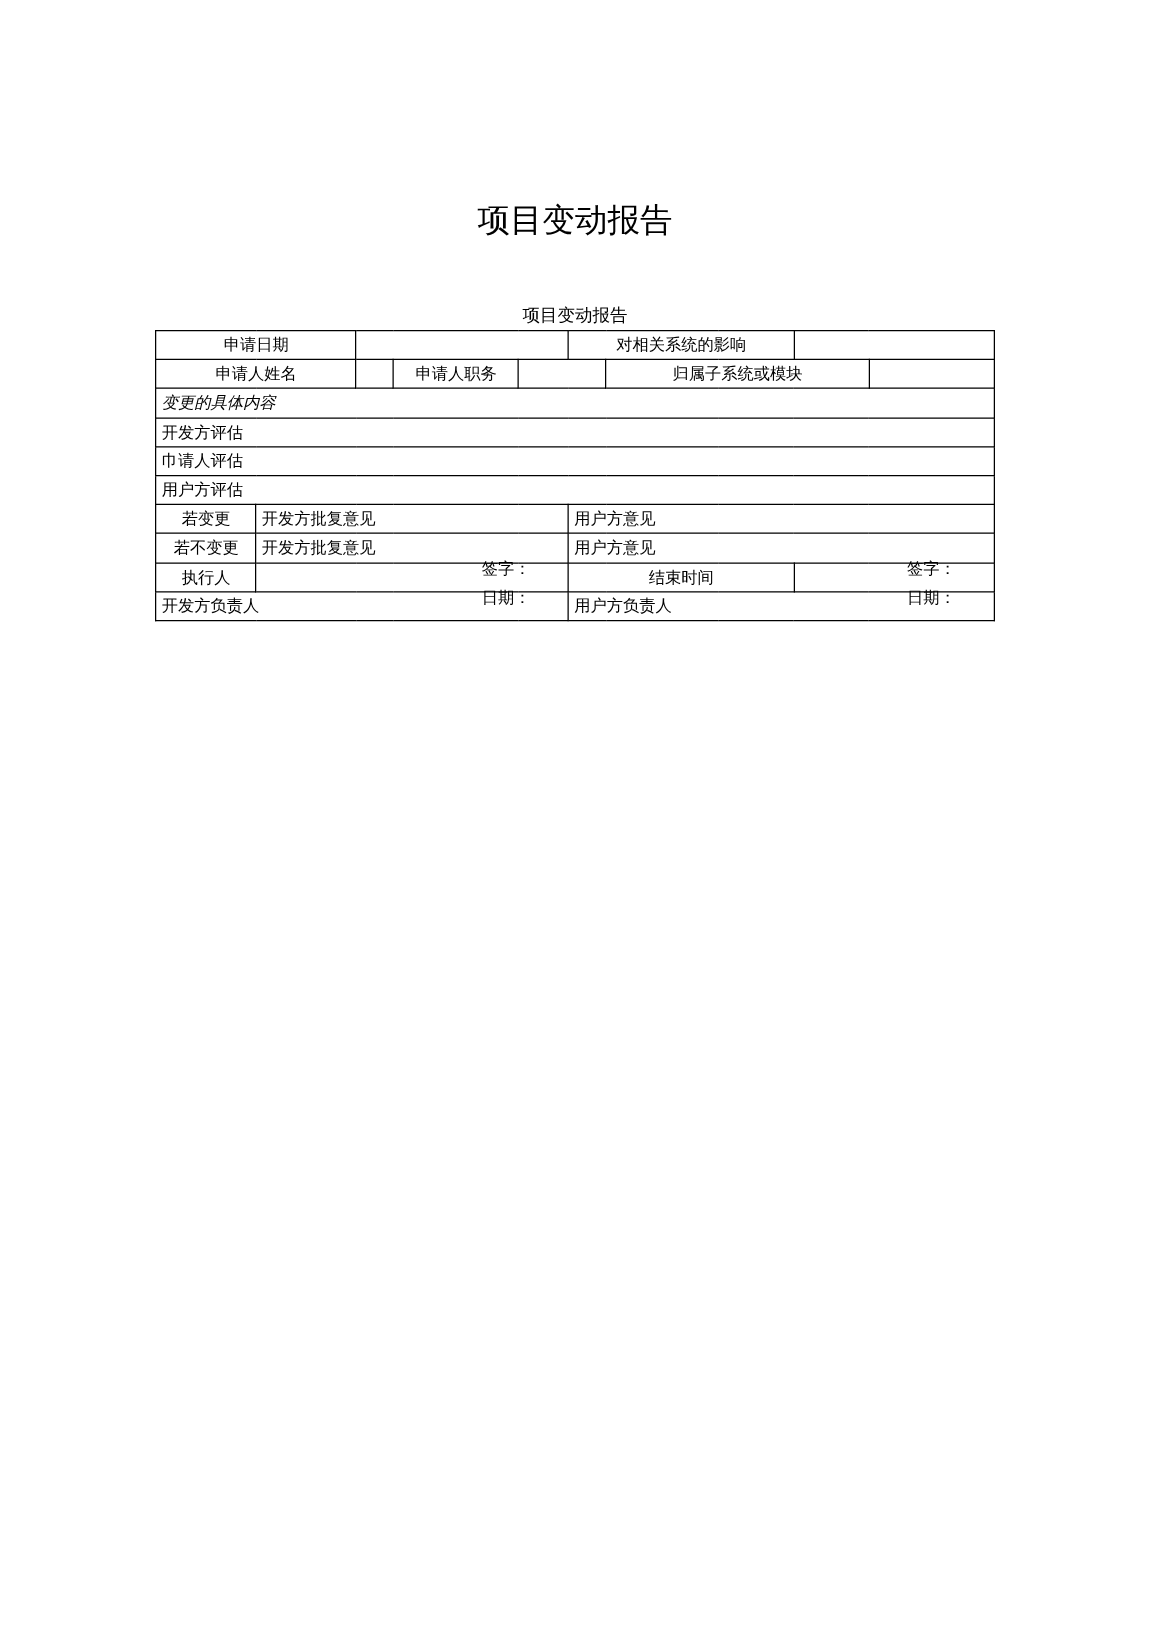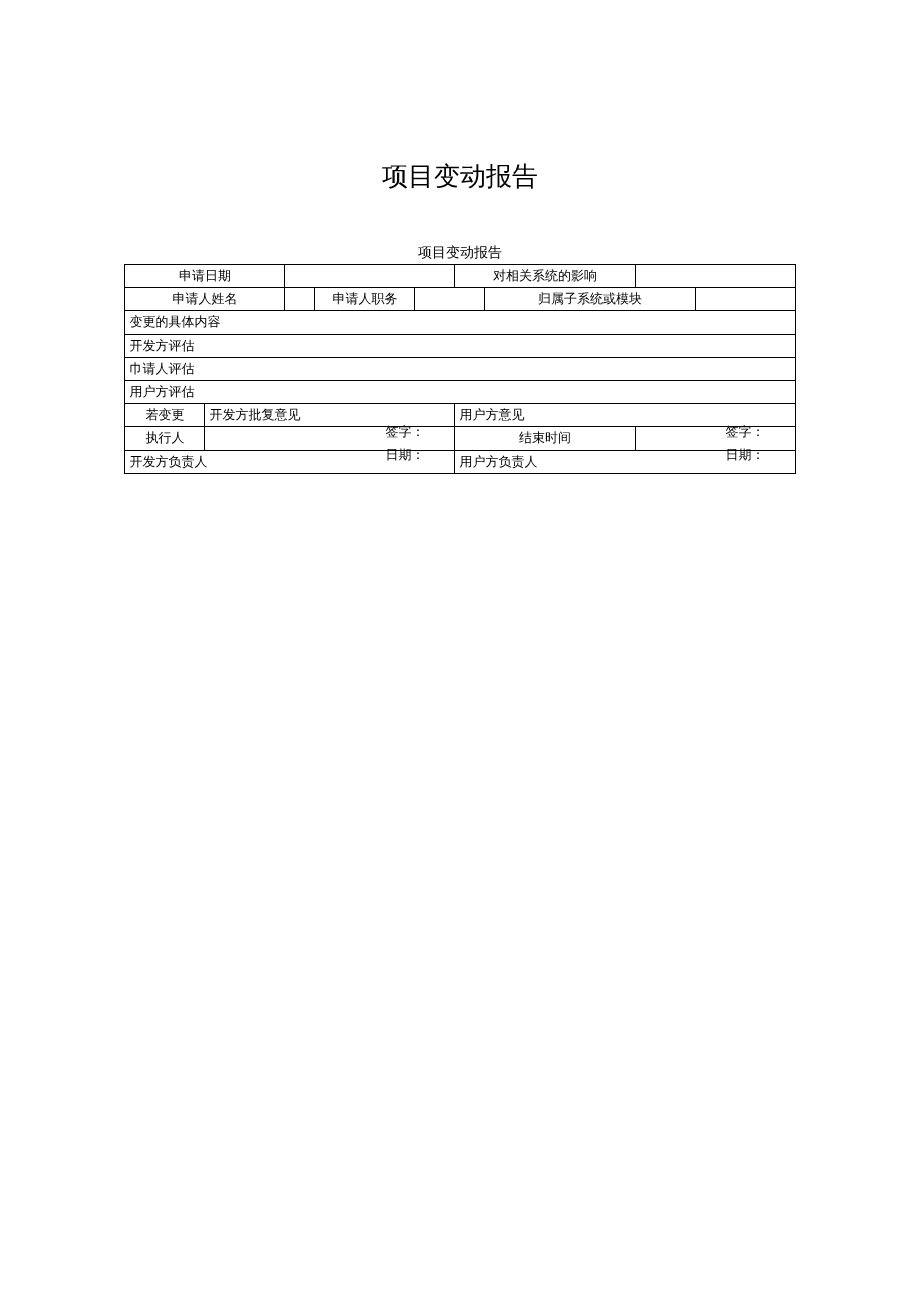--- a/index.html
+++ b/index.html
@@ -46,20 +46,21 @@
   td.label-center {
     text-align: center;
     vertical-align: middle;
   }
   td.label-left {
     text-align: left;
     vertical-align: top;
   }
   td.tall-small {
     height: 42px;
+    font-style: italic;
   }
   td.tall-med {
     height: 62px;
   }
   td.tall-large {
     height: 70px;
   }
   .sig-block {
     position: relative;
     height: 110px;
@@ -151,20 +152,31 @@
       <td class="label-left" colspan="4">
         <span>开发方批复意见</span>
         <span></span>
       </td>
       <td class="label-left" colspan="5">
         <span>用户方意见</span>
         <span></span>
       </td>
     </tr>
 
+    <tr>
+      <td class="label-center tall-med" style="vertical-align:middle">若不变更</td>
+      <td class="label-left" colspan="4">
+        <span>开发方批复意见</span>
+        <span></span>
+      </td>
+      <td class="label-left" colspan="5">
+        <span>用户方意见</span>
+        <span></span>
+      </td>
+    </tr>
 
     <tr>
       <td class="label-center">执行人</td>
       <td colspan="4"></td>
       <td class="label-center" colspan="3">结束时间</td>
       <td colspan="2"></td>
     </tr>
 
     <tr>
       <td colspan="5" class="sig-block">

